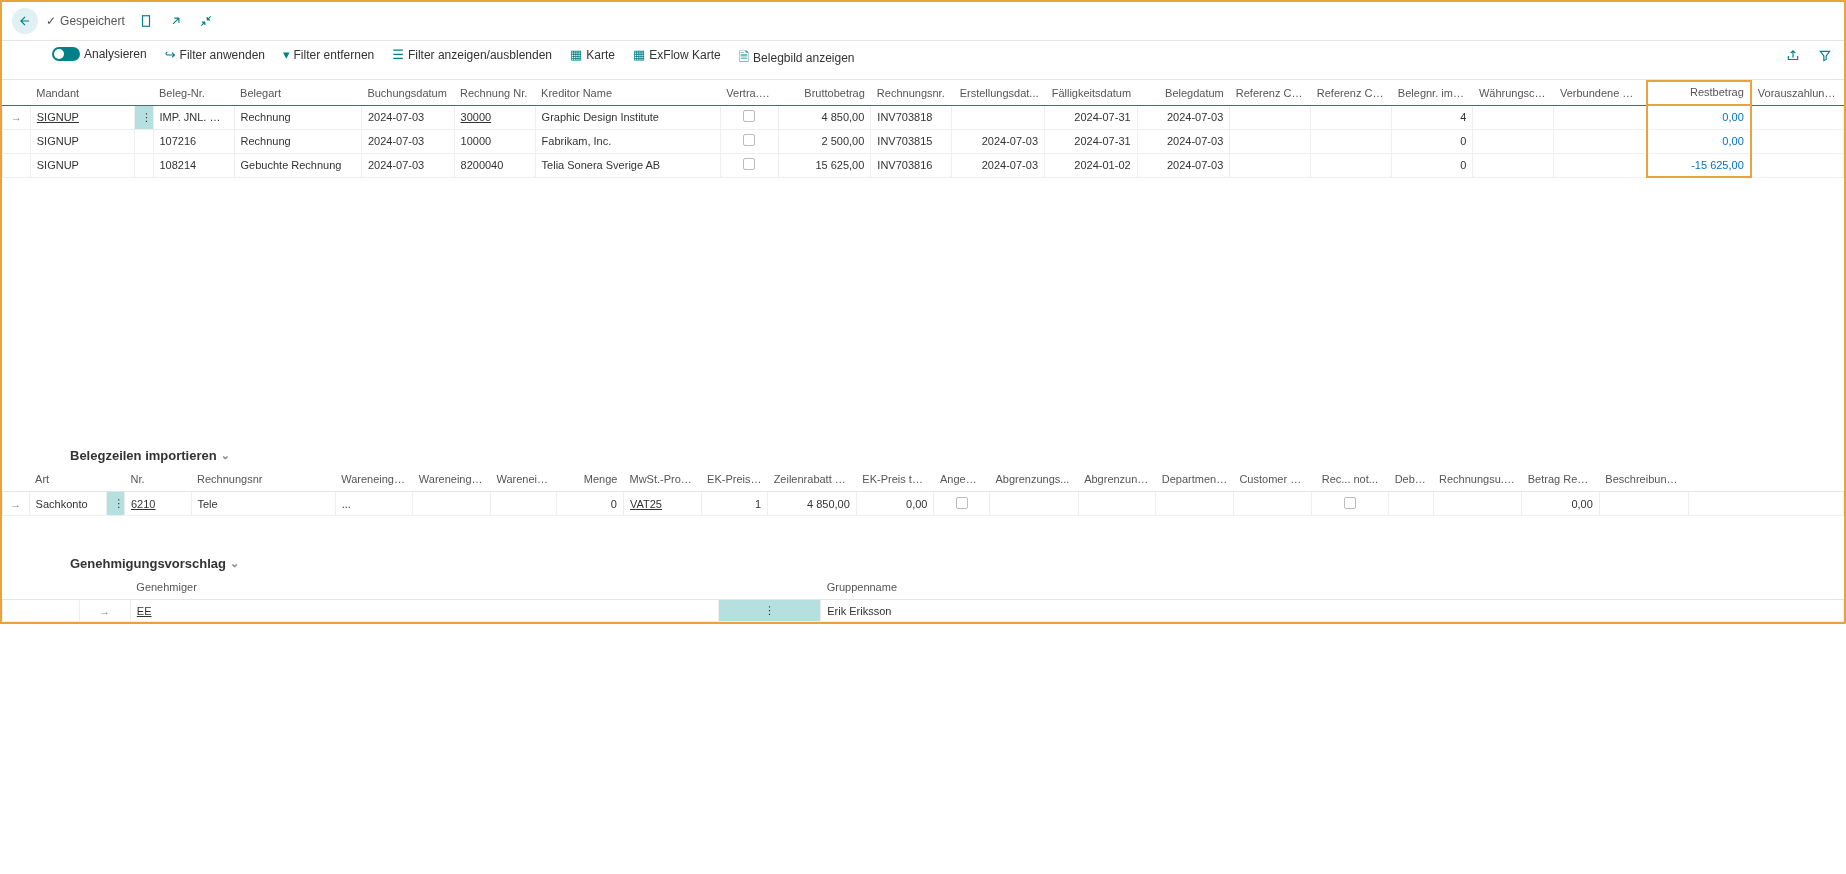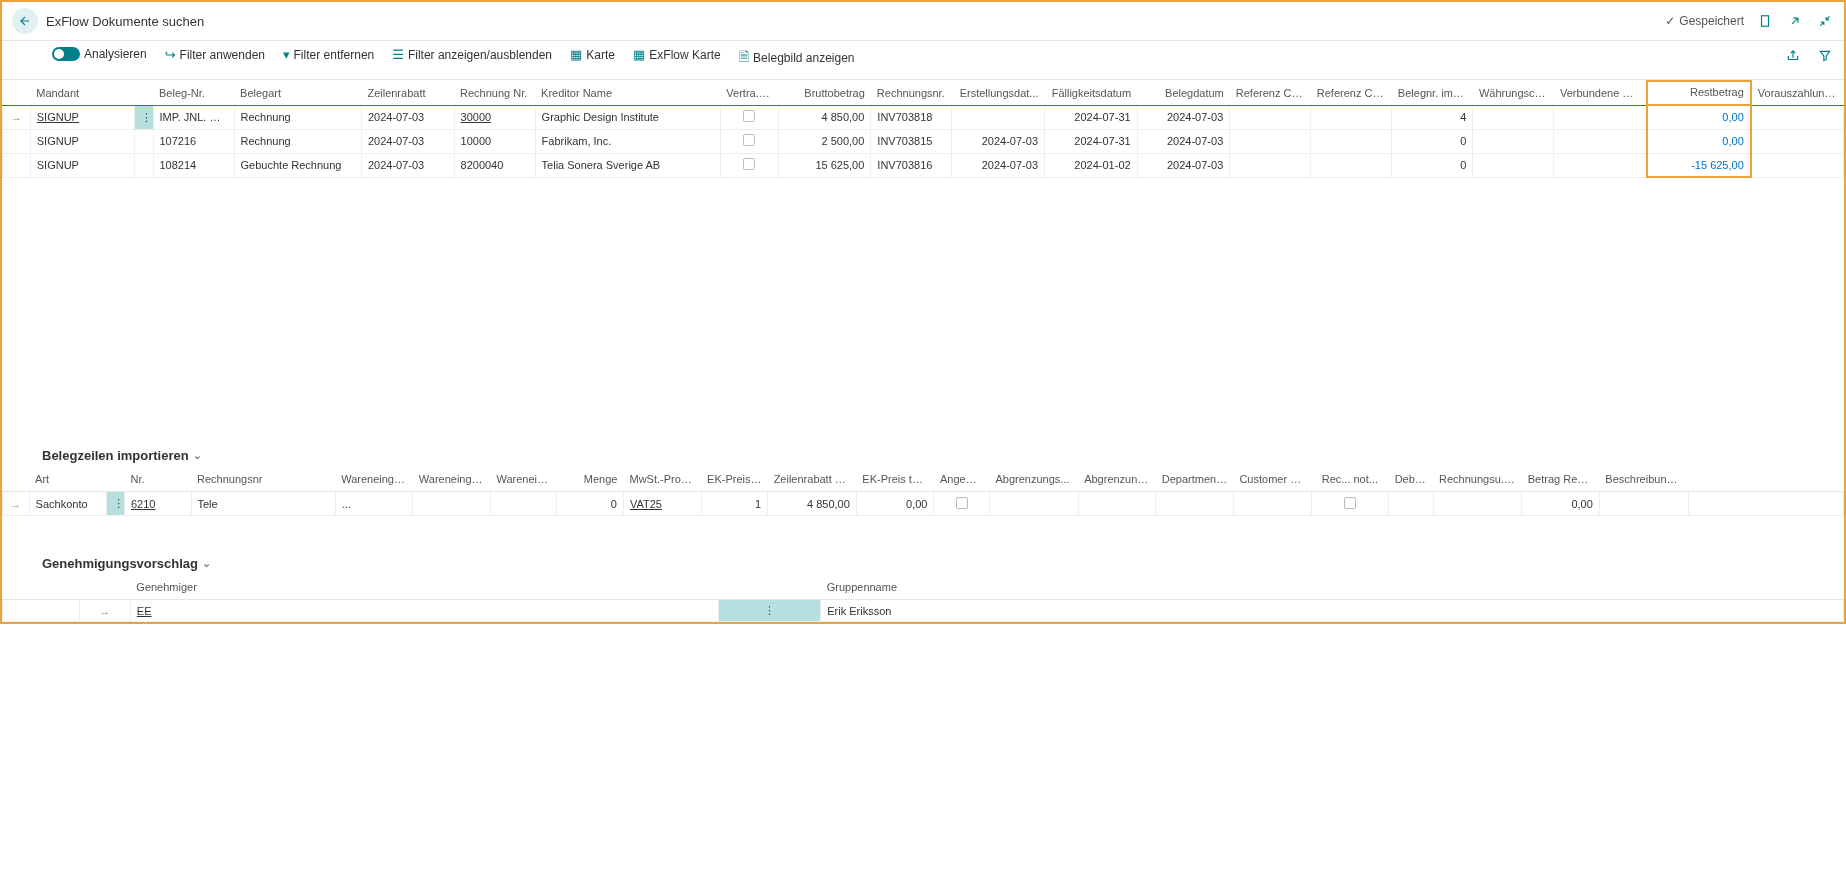--- a/index.html
+++ b/index.html
@@ -20,42 +20,41 @@
   th, td { font-size: 11px; text-align:left; padding: 4px 6px; white-space:nowrap; overflow:hidden; text-overflow:ellipsis; }
   th { color:#555; font-weight:normal; vertical-align: bottom; padding-bottom:6px;}
   .main-table th { border-bottom:1px solid #4d7c0f; }
   .main-table td { border:1px solid #eee; height:24px;}
   .num { text-align:right; }
   .underline { text-decoration: underline; }
   .row-arrow { width:24px; text-align:center; color:#888;}
   .row-menu { width:16px; background:#b6e0e0; text-align:center; cursor:pointer;}
   .checkbox-cell { text-align:center; }
   .checkbox-placeholder { display:inline-block; width:12px; height:12px; border:1px solid #bbb; border-radius:2px;}
-  .section-title { font-size:13px; font-weight:600; padding: 10px 0 6px 40px; display:flex; align-items:center; gap:4px;}
+  .section-title { font-size:13px; font-weight:600; padding: 10px 0 6px 40px; display:flex; align-items:center; gap:4px;margin-left:28px;}
   .section-title .chev { color:#888; font-size:11px;}
   .sub-table th { border-bottom:1px solid #e5e5e5; }
   .sub-table td { border:1px solid #eee; height:24px;}
   .spacer { height:260px; }
   .spacer2 { height:30px; }
   .val-link { color:#0072c6;}
   .approval-row td { border:1px solid #eee; height:22px;}
   .approval-menu { background:#b6e0e0; text-align:center;}
   .main-wrap { overflow-x:auto; }
   .rest-highlight { border:2px solid #e8a33d !important; }
 </style>
 </head>
 <body>
 
 <div class="header">
   <div class="back-btn">
     <svg width="14" height="14" viewBox="0 0 24 24" fill="none" stroke="currentColor" stroke-width="2">
         <path d="M19 12H5M12 19l-7-7 7-7"></path>
       </svg>
   </div>
-  <div class="header-title">ExFlow Dokumente suchen</div>
   <div class="header-right">
     <div class="saved-label">
       <span>✓</span>
       <span>Gespeichert</span>
     </div>
     <div class="header-icon">
       <svg width="14" height="14" viewBox="0 0 24 24" fill="none" stroke="currentColor" stroke-width="2">
           <rect x="6" y="3" width="12" height="18"></rect>
         </svg>
     </div>
@@ -140,21 +139,21 @@
         <col style="width:90px">
         <col style="width:80px">
   </colgroup>
   <thead>
     <tr>
       <th class="row-arrow"></th>
       <th>Mandant</th>
       <th></th>
       <th>Beleg-Nr.</th>
       <th>Belegart</th>
-      <th>Zeilenrabatt</th>
+      <th>Buchungsdatum</th>
       <th>Rechnung Nr.</th>
       <th>Kreditor Name</th>
       <th style="text-align:center">Vertra... Beleg</th>
       <th class="num">Bruttobetrag</th>
       <th>Rechnungsnr.</th>
       <th class="num">Erstellungsdat...</th>
       <th class="num">Fälligkeitsdatum</th>
       <th class="num">Belegdatum</th>
       <th>Referenz Code</th>
       <th>Referenz Code (Import)</th>

